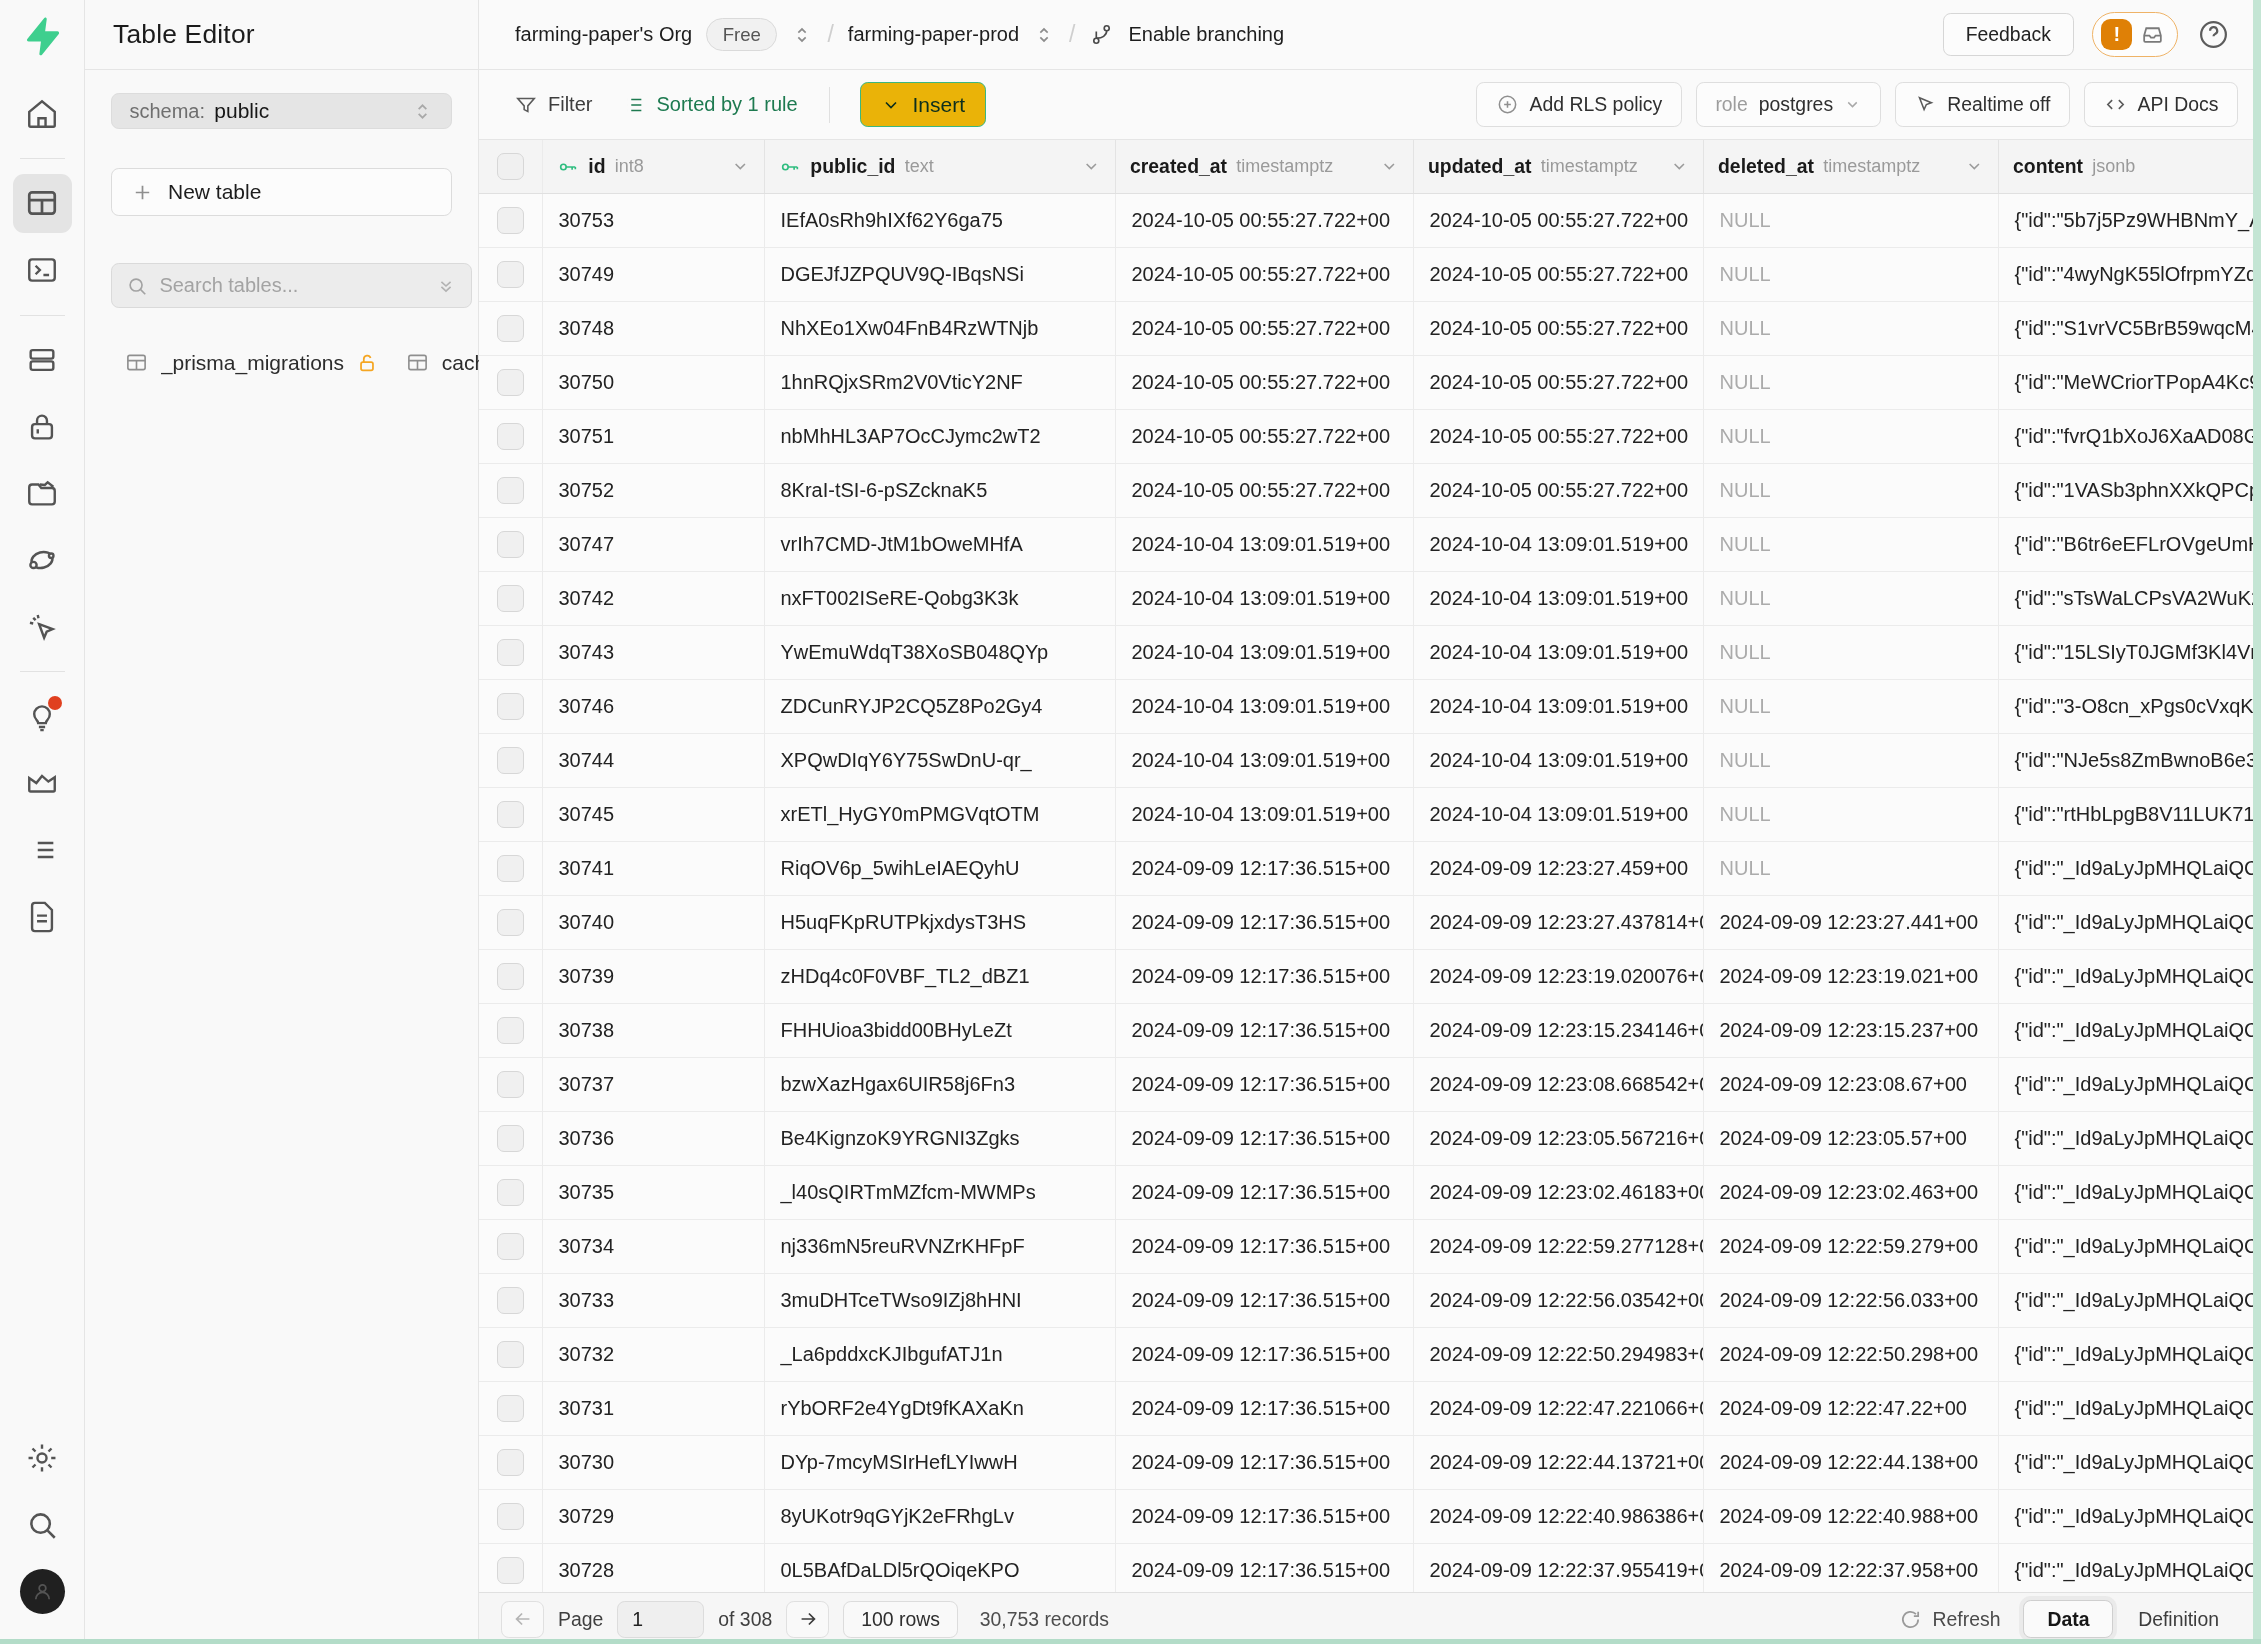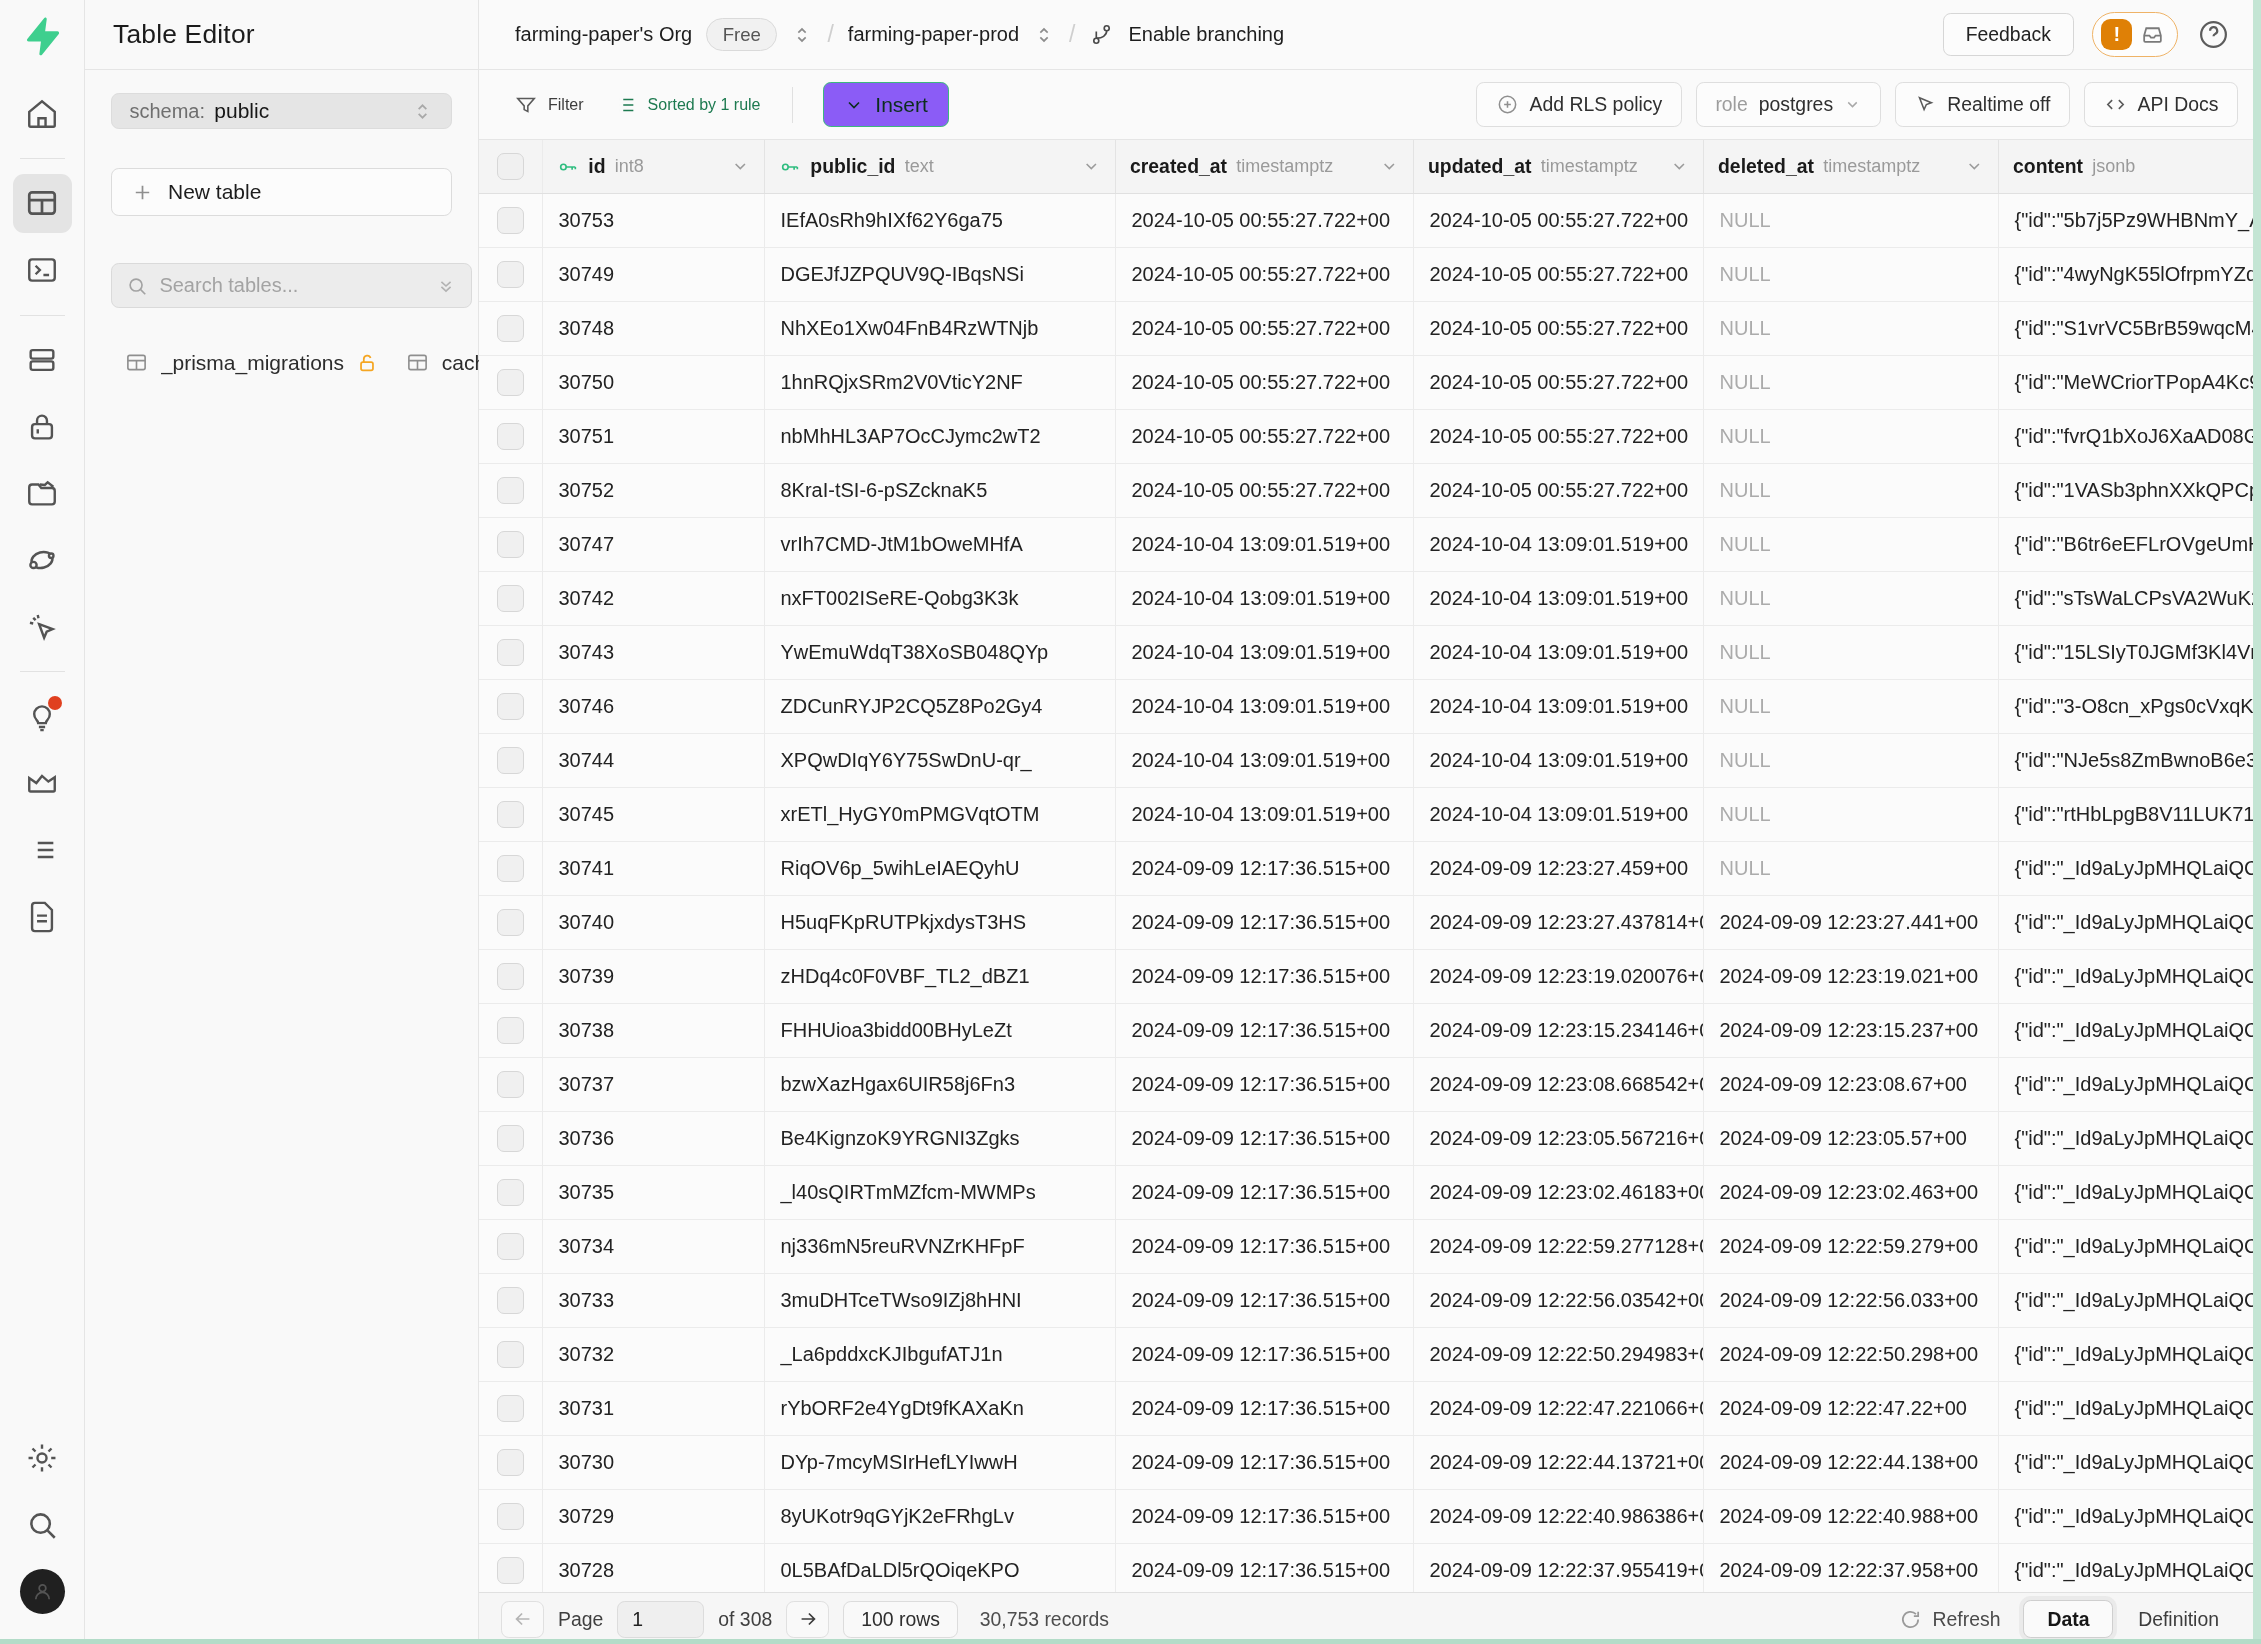--- a/index.html
+++ b/index.html
@@ -98,25 +98,25 @@
   .notify-badge {
     width: 31px; height: 31px; border-radius: 9.3px; background: #df8006; color: #fff;
     display: flex; align-items: center; justify-content: center; font-weight: 700; font-size: 20px;
   }
 
   .toolbar {
     height: 70px; flex: 0 0 70px; border-bottom: 0.8px solid #e5e5e5;
     display: flex; align-items: center; justify-content: space-between; padding: 0 23px 0 36px;
   }
   .toolbar-left { display: flex; align-items: center; gap: 31px; }
-  .tool-link { display: flex; align-items: center; gap: 11px; font-size: 16px; color: #3d3d3d; cursor: pointer; }
+  .tool-link { display: flex; align-items: center; gap: 11px; font-size: 20px; color: #3d3d3d; cursor: pointer; }
   .tool-link.green { color: #1d7a50; font-weight: 500; }
   .v-div { width: 0.8px; height: 36px; background: #e0e0e0; }
   .insert-btn {
-    height: 45px; border: 0.8px solid #3cb77f; background: #8b5cf6; border-radius: 7.8px;
+    height: 45px; border: 0.8px solid #3cb77f; background: #eab308; border-radius: 7.8px;
     display: flex; align-items: center; gap: 11px; padding: 0 20px; cursor: pointer;
     font-size: 21px; color: #0c2e1d; font-weight: 500; font-family: inherit;
   }
   .toolbar-right { display: flex; align-items: center; gap: 14px; }
   .tb-btn {
     height: 45px; border: 0.8px solid #dedede; background: #fcfcfc; border-radius: 7.8px;
     display: flex; align-items: center; gap: 11px; padding: 0 18.6px; cursor: pointer;
     font-size: 19.4px; color: #2f2f2f; font-family: inherit;
   }
   .tb-btn .muted { color: #9d9d9d; }

